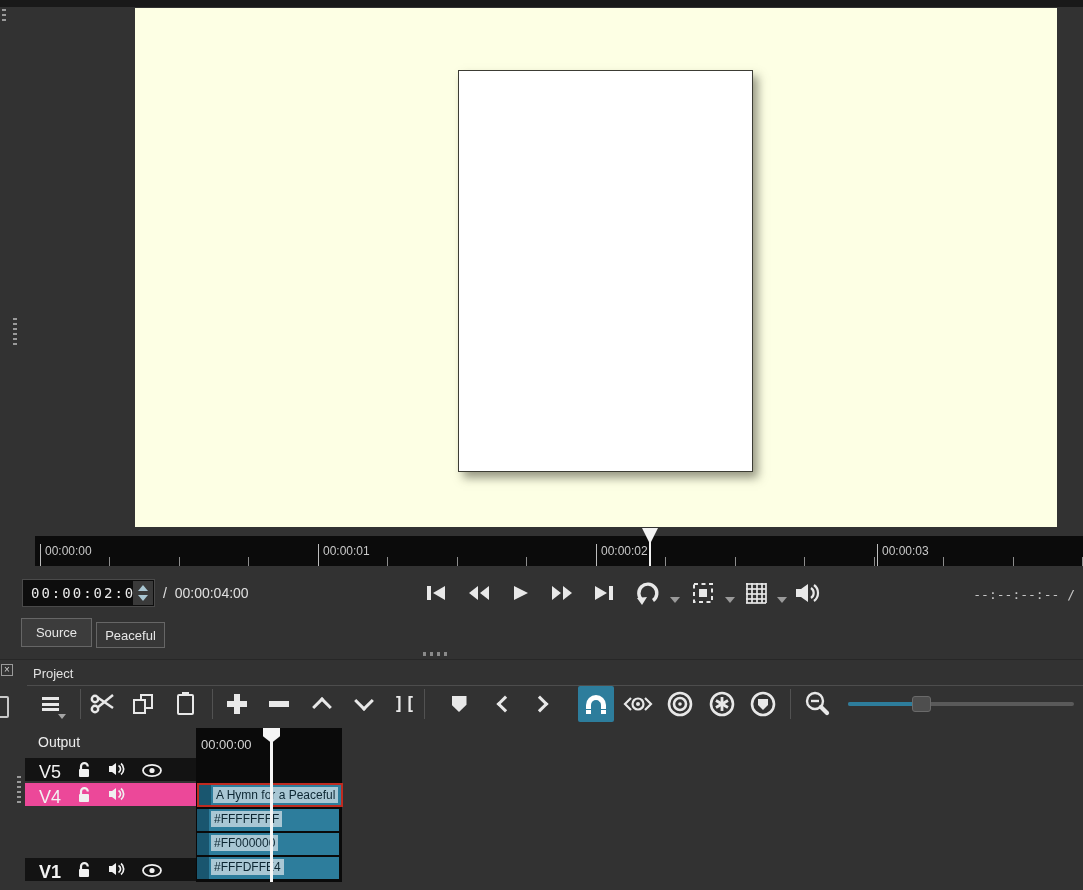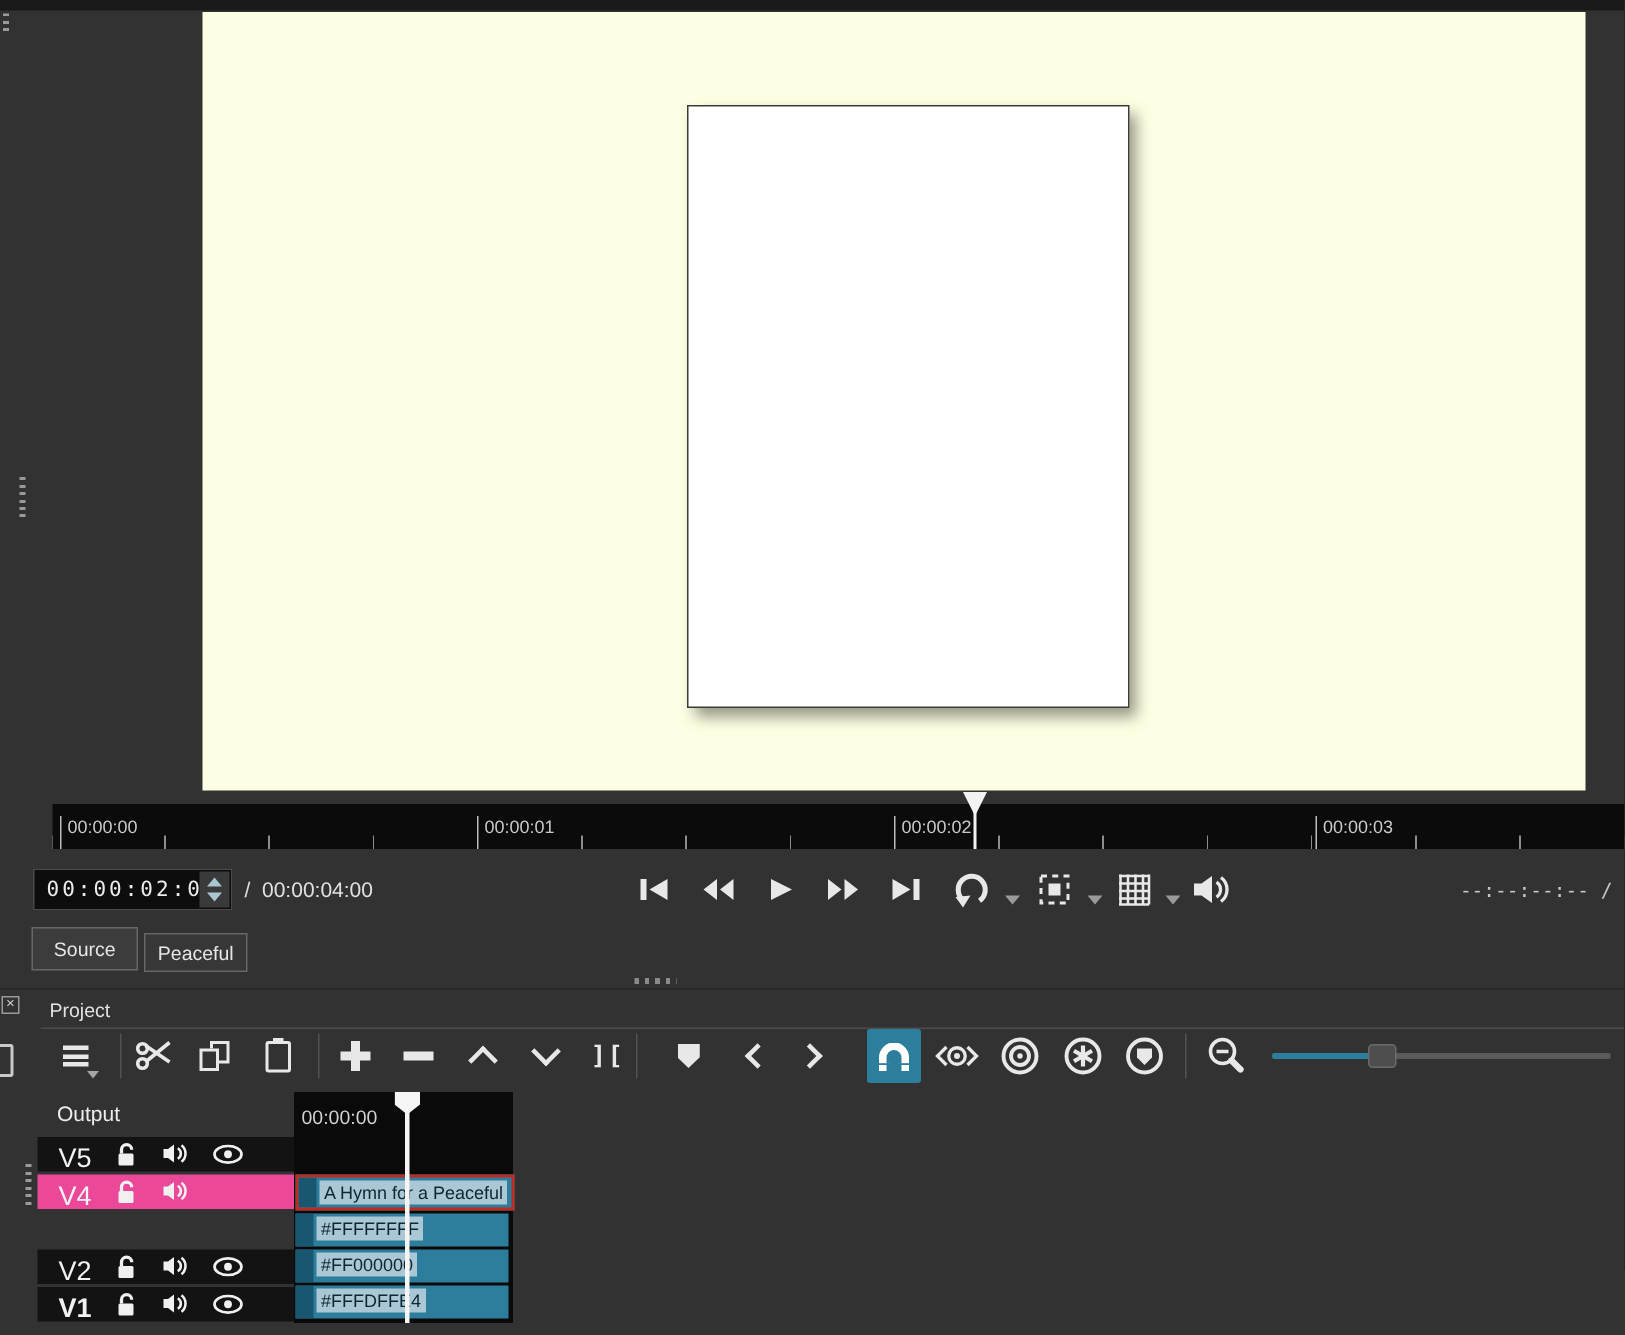--- a/index.html
+++ b/index.html
@@ -375,39 +375,20 @@
     <span class="ic" style="left:83px;">
       <svg width="19" height="16">
           <polygon points="1,5 4,5 8,2 8,14 4,11 1,11" fill="#f0f0f0"></polygon>
           <path d="M10.5,4.5 A4,4 0 0 1 10.5,11.5" fill="none" stroke="#f0f0f0" stroke-width="1.7"></path>
           <path d="M13,2.5 A7,7 0 0 1 13,13.5" fill="none" stroke="#f0f0f0" stroke-width="1.7"></path>
         </svg></span>
     <span class="ic" style="left:117px; top:6px;"><span class="eye-closed"></span></span>
   </div>
 
 
-  <div class="thead" style="top:833px;">
-    <span class="tname">V2</span>
-    <span class="ic" style="left:51px;">
-      <svg width="17" height="17">
-          <path d="M5,8 V5.5 A3.4,3.4 0 0 1 11.8,5.5" fill="none" stroke="#f0f0f0" stroke-width="2.2"></path>
-          <rect x="3" y="8" width="10" height="8" rx="1" fill="#f0f0f0"></rect>
-        </svg></span>
-    <span class="ic" style="left:83px;">
-      <svg width="19" height="16">
-          <polygon points="1,5 4,5 8,2 8,14 4,11 1,11" fill="#f0f0f0"></polygon>
-          <path d="M10.5,4.5 A4,4 0 0 1 10.5,11.5" fill="none" stroke="#f0f0f0" stroke-width="1.7"></path>
-          <path d="M13,2.5 A7,7 0 0 1 13,13.5" fill="none" stroke="#f0f0f0" stroke-width="1.7"></path>
-        </svg></span>
-    <span class="ic" style="left:117px; top:5px;">
-      <svg width="20" height="13">
-          <ellipse cx="10" cy="6.5" rx="9" ry="5.6" fill="none" stroke="#f0f0f0" stroke-width="1.8"></ellipse>
-          <circle cx="10" cy="6.5" r="2.6" fill="#f0f0f0"></circle>
-        </svg></span>
-  </div>
 
   <div class="thead" style="top:858px;font-weight:bold;">
     <span class="tname">V1</span>
     <span class="ic" style="left:51px;">
       <svg width="17" height="17">
           <path d="M5,8 V5.5 A3.4,3.4 0 0 1 11.8,5.5" fill="none" stroke="#f0f0f0" stroke-width="2.2"></path>
           <rect x="3" y="8" width="10" height="8" rx="1" fill="#f0f0f0"></rect>
         </svg></span>
     <span class="ic" style="left:83px;">
       <svg width="19" height="16">

